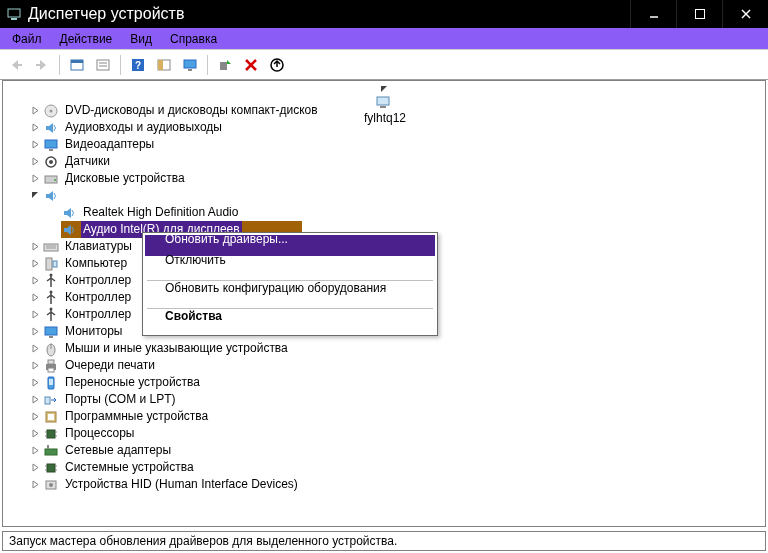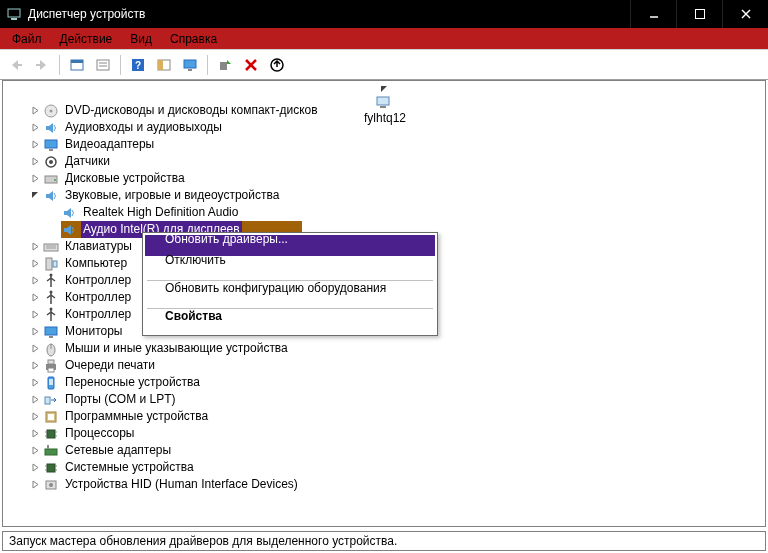--- a/index.html
+++ b/index.html
@@ -20,39 +20,39 @@
     display: flex;
     align-items: center;
     padding-left: 6px;
   }
   .titlebar .app-icon {
     width: 16px; height: 16px;
     margin-right: 6px;
     display: inline-flex;
     align-items: center; justify-content: center;
   }
-  .titlebar .title { flex: 1; font-size: 12px; }
+  .titlebar .title { flex: 1; font-size: 16px; }
   .titlebar .win-btns { display: flex; height: 100%; }
   .titlebar .win-btn {
     width: 46px;
     display: flex;
     align-items: center;
     justify-content: center;
     border-left: 1px solid #222;
     color: #fff;
   }
   .titlebar .win-btn .box { width:10px; height:10px; border:1px solid #fff;}
   .menubar {
     height: 22px;
     display: flex;
     align-items: center;
     border-bottom: 1px solid #d0d0d0;
     padding: 0 4px;
     gap: 2px;
-    background:#b91c1c;
+    background:#8b5cf6;
   }
   .menubar .menu-item { padding: 2px 8px; }
   .toolbar {
     height: 30px;
     display: flex;
     align-items: center;
     border-bottom: 1px solid #a0a0a0;
     padding: 0 4px;
     gap: 2px;
     background:#fff;
@@ -333,21 +333,20 @@
           <svg width="9" height="9">
             <path d="M1 1 L7 1 L1 7 Z" fill="#404040"></path>
           </svg>
         </span>
         <span class="dev-icon">
           <svg width="16" height="16">
             <path d="M3 6 L6 6 L10 3 L10 13 L6 10 L3 10 Z" fill="#5aa0d8"></path>
             <path d="M11 5 Q14 8 11 11" fill="none" stroke="#5aa0d8"></path>
           </svg>
         </span>
-        <span class="lbl">Звуковые, игровые и видеоустройства</span>
       </div>
       <div class="node lvl2">
         <span class="expander"></span>
         <span class="dev-icon">
           <svg width="16" height="16">
             <path d="M3 6 L6 6 L10 3 L10 13 L6 10 L3 10 Z" fill="#5aa0d8"></path>
             <path d="M11 5 Q14 8 11 11" fill="none" stroke="#5aa0d8"></path>
           </svg>
         </span>
         <span class="lbl">Realtek High Definition Audio</span>

